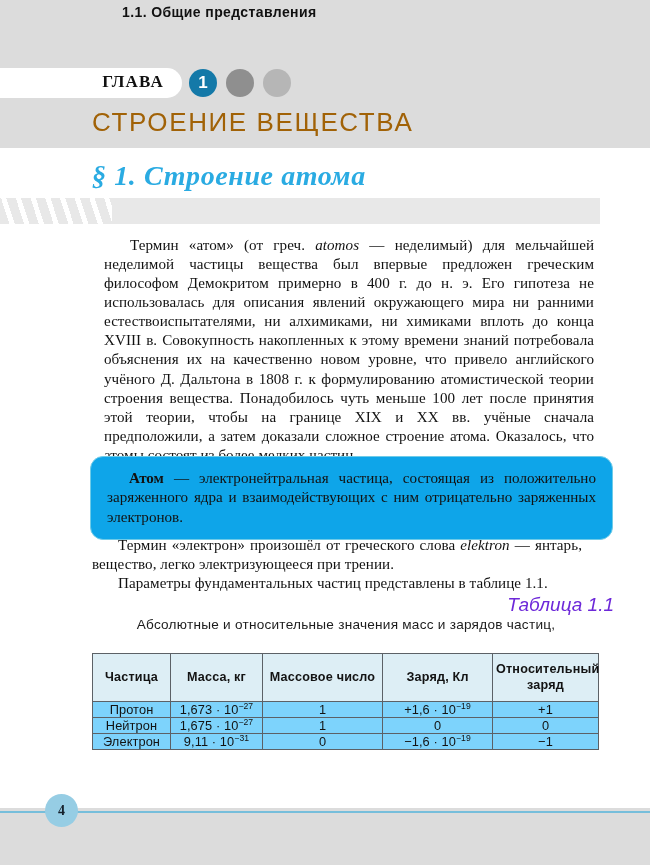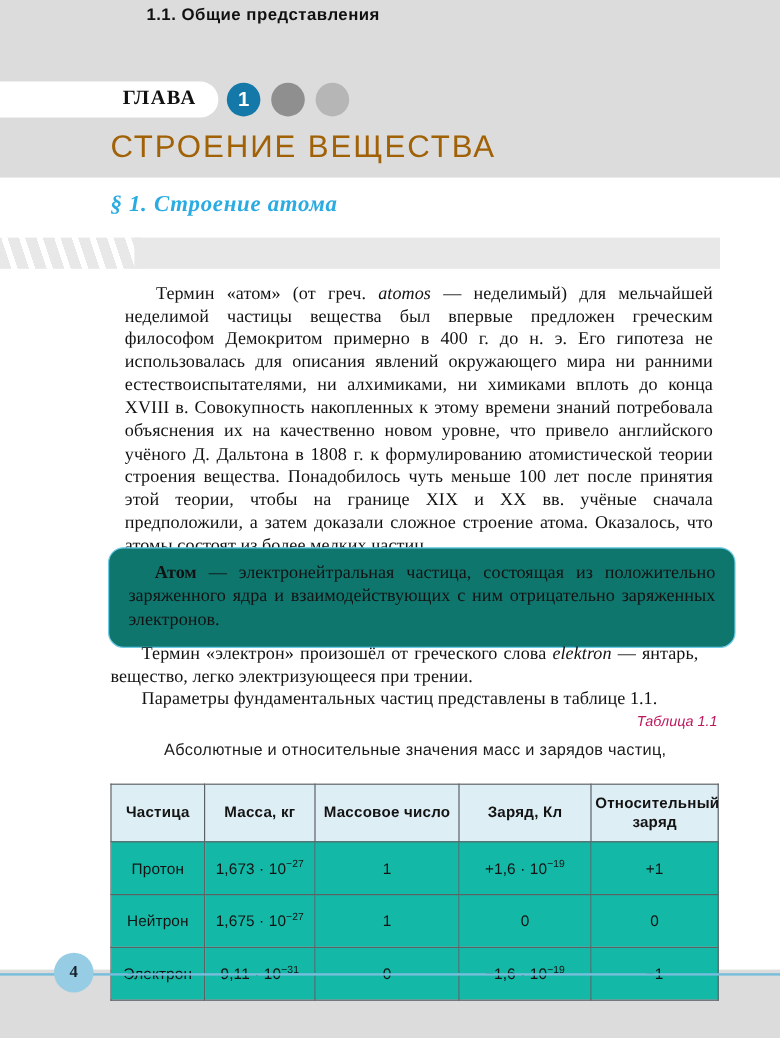--- a/index.html
+++ b/index.html
@@ -94,21 +94,21 @@
   }
 
   
   .section-heading {
     position: absolute;
     left: 92px;
     top: 160px;
     font-family: "Liberation Serif", serif;
     font-style: italic;
     font-weight: 700;
-    font-size: 19px;
+    font-size: 28px;
     color: #2aabe2;
     letter-spacing: 0.6px;
     white-space: nowrap;
   }
 
   
   .subsection-bar {
     position: absolute;
     left: 0;
     top: 198px;
@@ -171,21 +171,21 @@
 
   
   .definition-box {
     position: absolute;
     left: 90px;
     top: 456px;
     width: 523px;
     box-sizing: border-box;
     border: 1.6px solid #6ecbe8;
     border-radius: 13px;
-    background: #0f766e;
+    background: #0ea5e9;
     padding: 12px 16px 12px 16px;
   }
   .definition-box p {
     margin: 0;
     font-size: 15.1px;
     line-height: 1.28;
     text-align: justify;
     text-indent: 22px;
     color: #121212;
   }
@@ -195,26 +195,26 @@
   .body-col-2 {
     position: absolute;
     left: 92px;
     top: 536px;
     width: 490px;
   }
 
   
   .table-number {
     position: absolute;
-    right: 52px;
+    right: 36px;
     top: 594px;
     font-family: "Liberation Sans", sans-serif;
     font-style: italic;
-    font-size: 12px;
-    color: #be185d;
+    font-size: 19px;
+    color: #6d28d9;
     white-space: nowrap;
   }
   .table-title {
     position: absolute;
     left: 92px;
     top: 615px;
     width: 508px;
     text-align: center;
     font-family: "Liberation Sans", sans-serif;
     font-size: 13.6px;
@@ -243,22 +243,22 @@
     background: #ddeef5;
     font-size: 12.6px;
     font-weight: 700;
     padding: 7px 3px;
     line-height: 1.3;
     letter-spacing: 0.2px;
   }
   .particle-table tbody td {
     font-size: 12.8px;
     font-weight: 400;
-    padding: 14px 3px;
-    background: #14b8a6;
+    padding: 0 3px;
+    background: #7dd3fc;
     letter-spacing: 0.1px;
   }
   .particle-table tbody td.name-cell {
     font-weight: 400;
   }
   .particle-table sup {
     font-size: 8.6px;
     vertical-align: super;
     line-height: 0;
     text-align: center;

